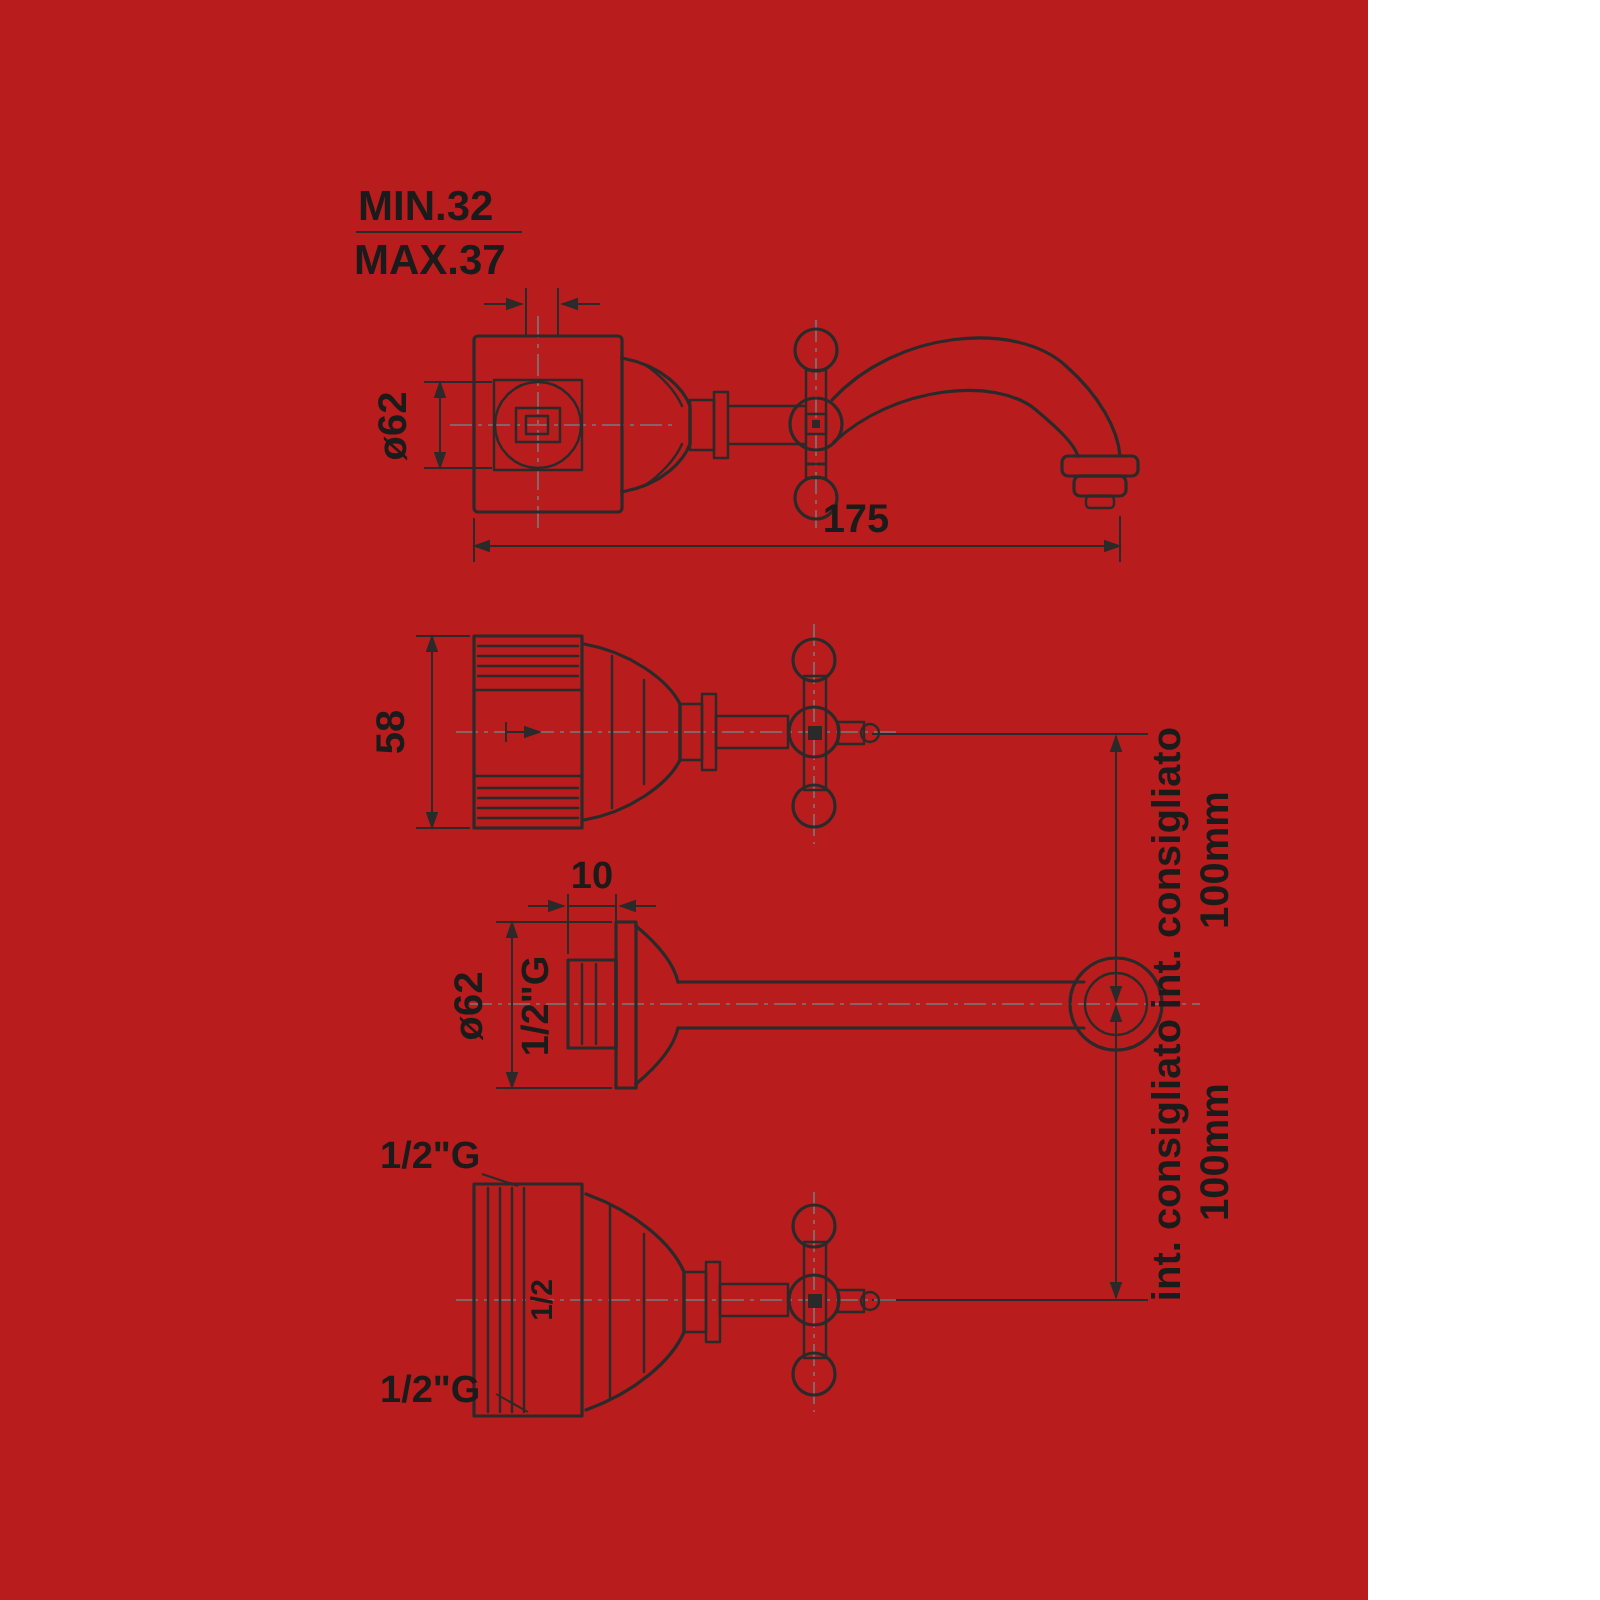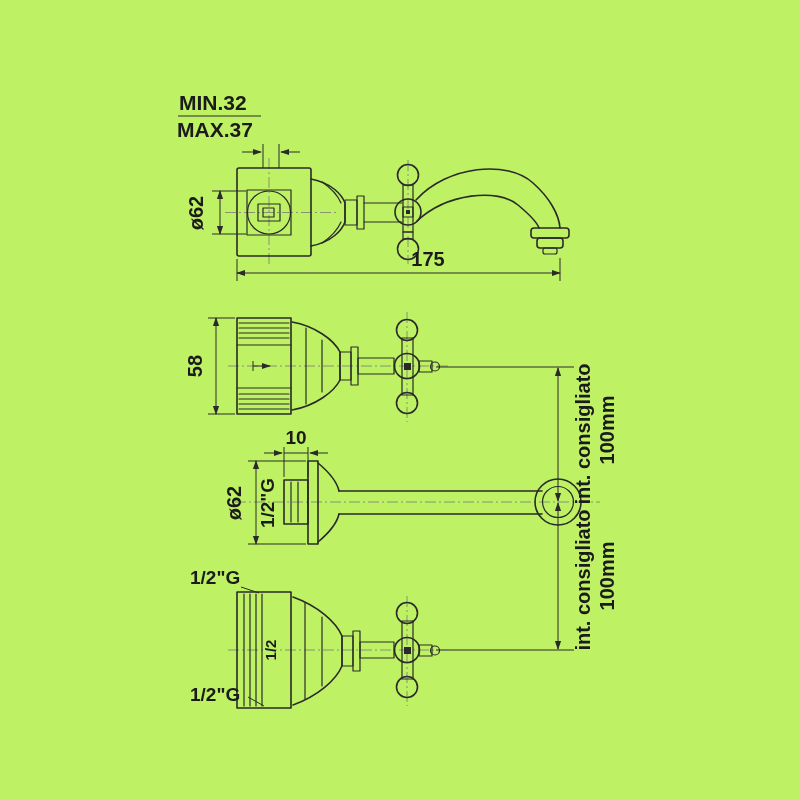--- a/index.html
+++ b/index.html
@@ -1,16 +1,16 @@
 <!DOCTYPE html>
 <html><head>
 <meta charset="utf-8">
 <style>
   html,body{margin:0;padding:0;background:#ffffff;}
-  .canvas{width:800px;height:800px;position:relative;background:#bef264;overflow:hidden;}
+  .canvas{width:684px;height:800px;position:relative;background:#b91c1c;overflow:hidden;}
   svg{display:block;}
   text{font-family:"Liberation Sans", sans-serif;font-weight:700;fill:#1b1b1b;}
   .ink{stroke:#2a2a2a;fill:none;stroke-width:1.6;stroke-linejoin:round;stroke-linecap:round;}
   .ink2{stroke:#2a2a2a;fill:none;stroke-width:1.2;stroke-linejoin:round;stroke-linecap:round;}
   .dim{stroke:#2a2a2a;fill:none;stroke-width:1;}
   .cl{stroke:#7a7a7a;fill:none;stroke-width:.8;stroke-dasharray:11 3 2 3;}
   .fillink{fill:#2a2a2a;stroke:none;}
   .t21{font-size:21px;}
   .t20{font-size:20px;}
   .t19{font-size:19px;}

